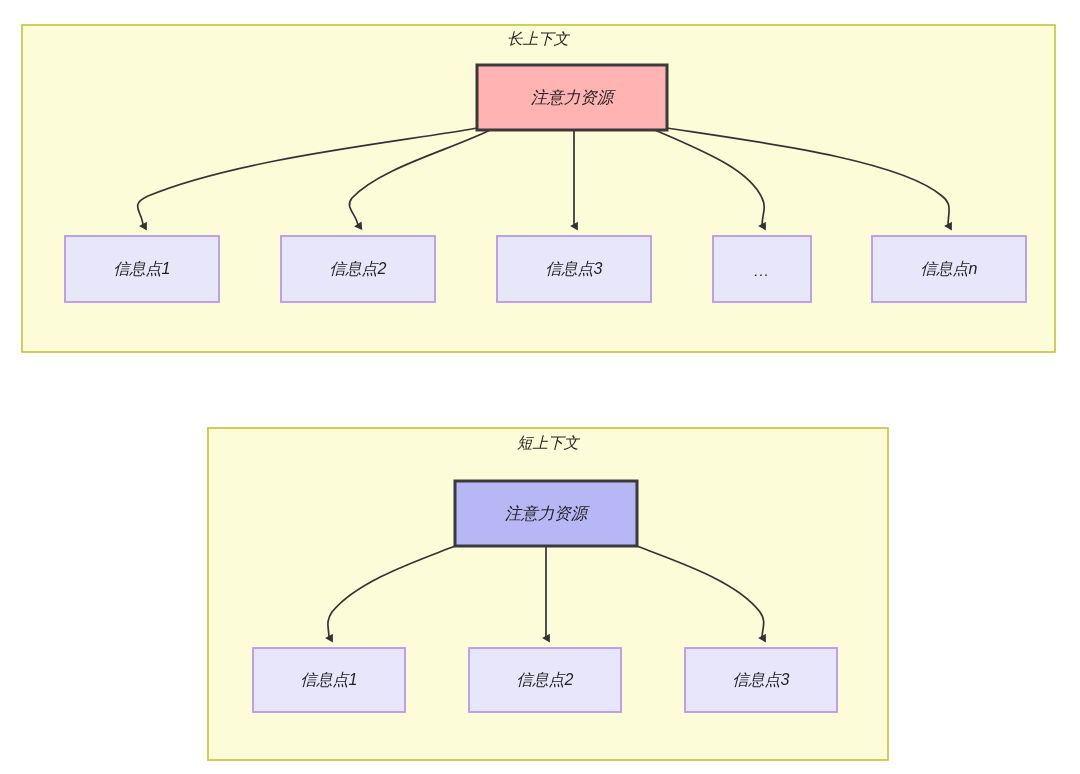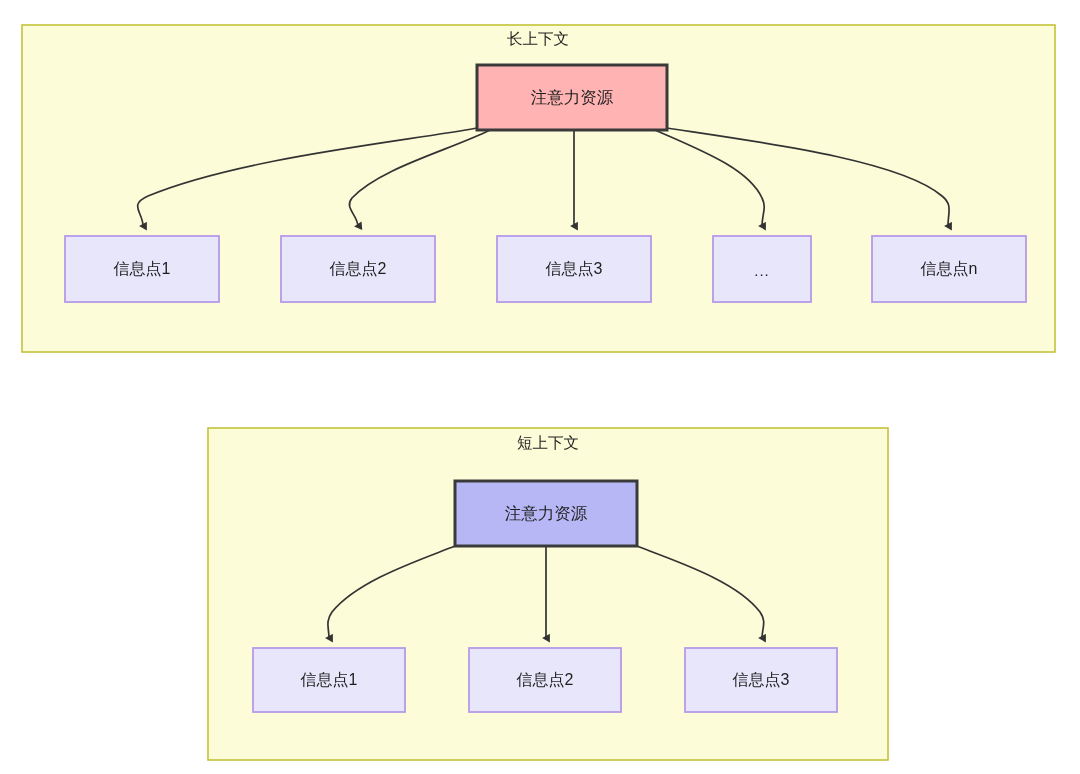--- a/index.html
+++ b/index.html
@@ -10,20 +10,21 @@
   body {
     width: 1080px;
     height: 774px;
     font-family: "Liberation Sans", "DejaVu Sans", sans-serif;
     overflow: hidden;
   }
   #diagram-root {
     position: relative;
     width: 1004px;
     height: 774px;
+    font-style: italic;
   }
   svg.canvas {
     position: absolute;
     top: 0;
     left: 0;
     width: 1080px;
     height: 774px;
   }
   .container-rect {
     fill: #fcfcd8;

